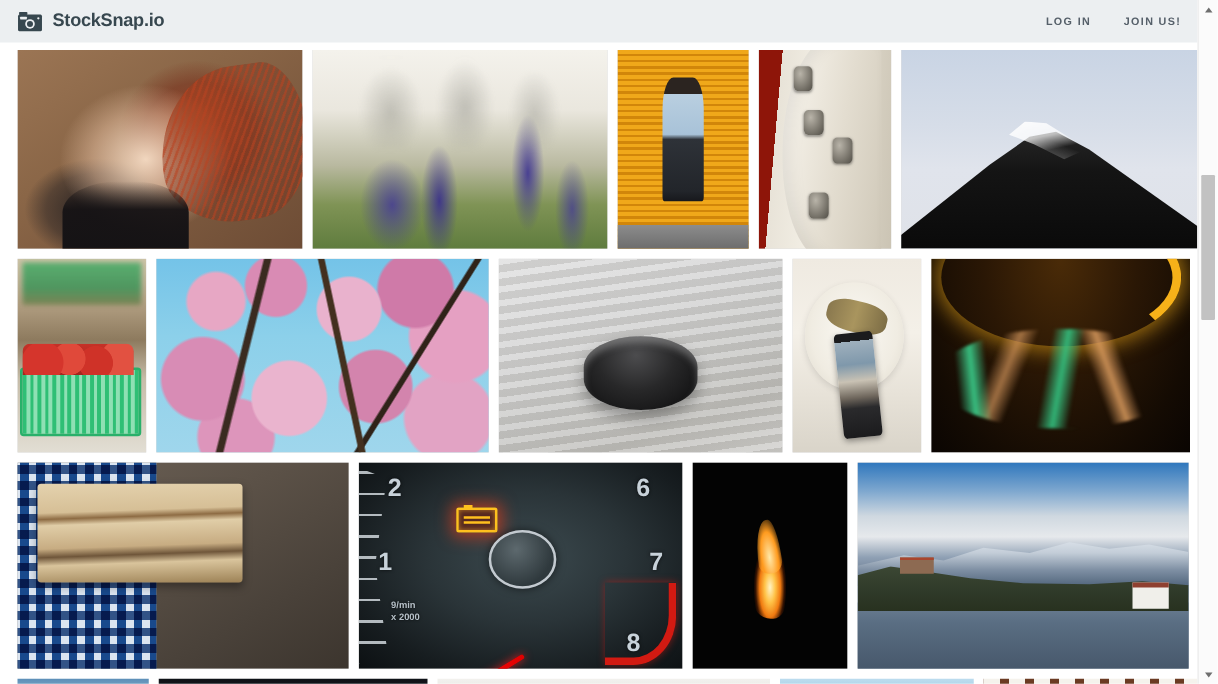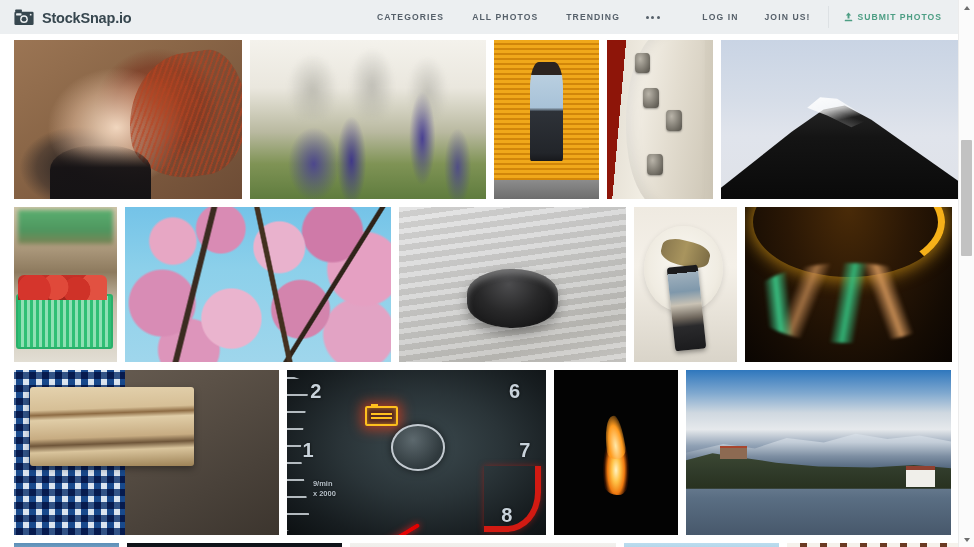--- a/index.html
+++ b/index.html
@@ -11,21 +11,21 @@
   }
 
   
   .header{
     position:absolute; top:0; left:0;
     width:958px; height:34px;
     background:#eceff1;
     display:flex; align-items:center;
   }
   .brand{
-    display:flex; align-items:flex-end;
+    display:flex; align-items:center;
     margin-left:14px; gap:8px;
     cursor:pointer;
   }
   .cam-icon{ width:20px; height:17px; display:block; }
   .brand-name{
     font-size:14.5px; font-weight:bold; color:#37474f;
     letter-spacing:-0.2px; white-space:nowrap;
   }
   .nav-center{
     display:flex; align-items:center;
@@ -427,43 +427,24 @@
         <rect x="1.5" y="0.5" width="8" height="3" rx="0.8" fill="#37474f"></rect>
         <rect x="2.5" y="5" width="6.5" height="2.6" rx="0.5" fill="#eceff1"></rect>
         <circle cx="12" cy="12" r="4.6" fill="#eceff1"></circle>
         <circle cx="12" cy="12" r="2.9" fill="#37474f"></circle>
         <circle cx="20" cy="6.6" r="1.1" fill="#eceff1"></circle>
       </svg>
     </span>
     <span class="brand-name">StockSnap.io</span>
   </div>
 
-  <div class="nav-center">
-    <div class="nav-item">CATEGORIES</div>
-    <div class="nav-item">ALL PHOTOS</div>
-    <div class="nav-item">TRENDING</div>
-    <div class="nav-dots">
-        <i></i>
-        <i></i>
-        <i></i>
-      </div>
-  </div>
 
   <div class="nav-right">
     <div class="nav-item">LOG IN</div>
     <div class="nav-item">JOIN US!</div>
-    <div class="submit-btn">
-      <span>
-        <svg class="upload-ico" viewBox="0 0 12 13">
-          <path d="M6 0.5 L9.6 4.6 H7.3 V8.4 H4.7 V4.6 H2.4 Z" fill="#4d9e84"></path>
-          <rect x="1" y="10.2" width="10" height="2.1" rx="0.6" fill="#4d9e84"></rect>
-        </svg>
-      </span>
-      <span class="submit-label">SUBMIT PHOTOS</span>
-    </div>
   </div>
 </div>
 
 <div class="gallery">
 
   <div class="row">
     <div class="tile" style="width:228px;height:159px;">
       <div class="ph p-redhair"></div>
     </div>
     <div class="tile" style="width:236px;height:159px;">

